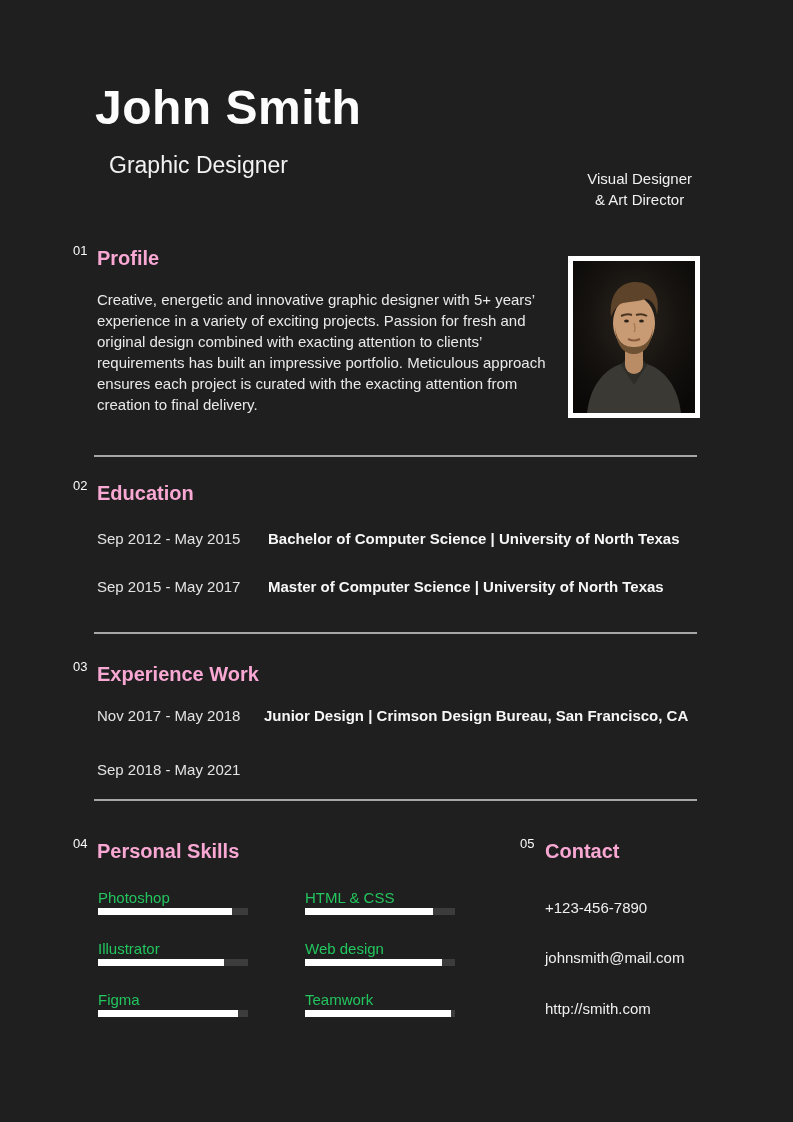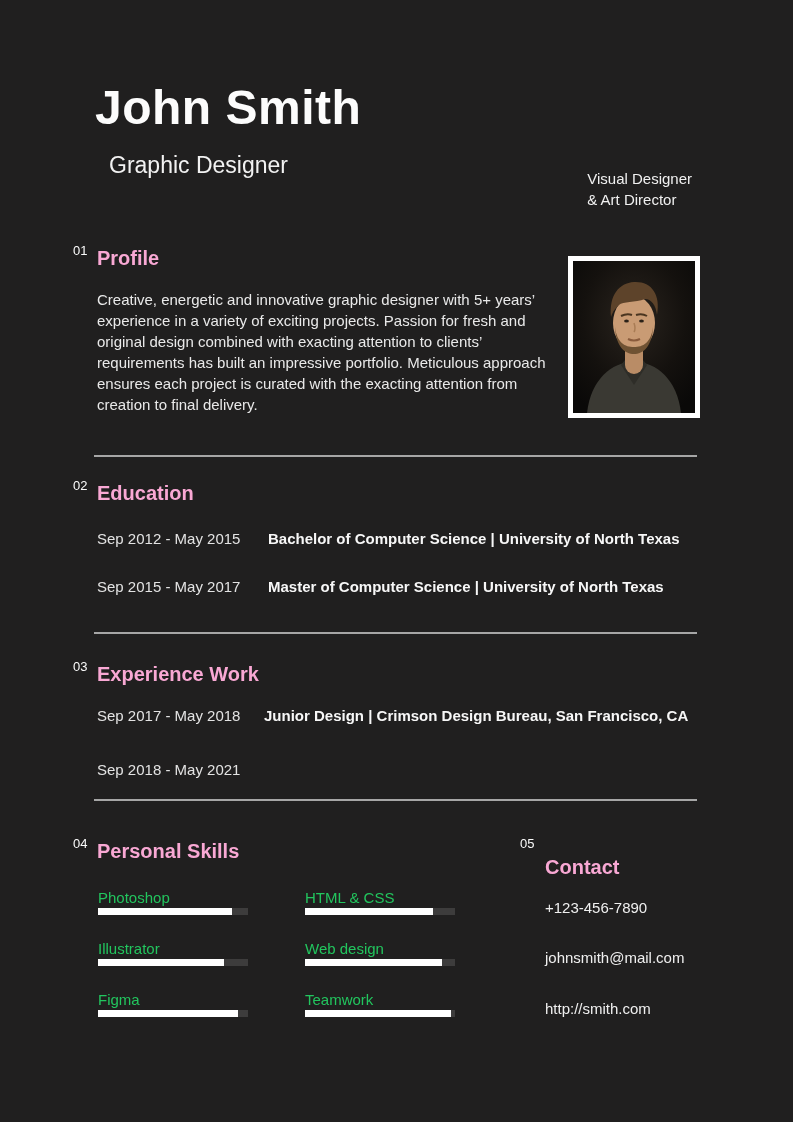--- a/index.html
+++ b/index.html
@@ -29,21 +29,21 @@
   }
   .job-title {
     left: 97px; top: 152px;
     font-size: 23px;
     font-weight: 400;
     color: #f2f2f2;
     margin-left: 12px;
   }
   .tagline {
     right: 101px; top: 168px;
-    text-align: left;
+    text-align: center;
     font-size: 15px;
     line-height: 21px;
     color: #f0f0f0;
   }
 
   
   .section-num {
     font-size: 13px;
     font-weight: 400;
     color: #fafafa;
@@ -168,21 +168,21 @@
   <div class="abs section-title" style="left:97px; top:482px;">Education</div>
   <div class="abs row-dates" style="left:97px; top:530px;">Sep 2012 - May 2015</div>
   <div class="abs row-detail" style="left:268px; top:530px;">Bachelor of Computer Science | University of North Texas</div>
   <div class="abs row-dates" style="left:97px; top:578px;">Sep 2015 - May 2017</div>
   <div class="abs row-detail" style="left:268px; top:578px;">Master of Computer Science | University of North Texas</div>
 
   <div class="abs divider" style="top:632px;"></div>
 
   <div class="abs section-num" style="left:73px; top:659px;">03</div>
   <div class="abs section-title" style="left:97px; top:663px;">Experience Work</div>
-  <div class="abs row-dates" style="left:97px; top:707px;">Sep 2017 - May 2018</div>
+  <div class="abs row-dates" style="left:97px; top:707px;">Nov 2017 - May 2018</div>
   <div class="abs row-detail" style="left:264px; top:707px;">Junior Design | Crimson Design Bureau, San Francisco, CA</div>
   <div class="abs row-dates" style="left:97px; top:754px;margin-top:7px;">Sep 2018 - May 2021</div>
 
   <div class="abs divider" style="top:799px;"></div>
 
   <div class="abs section-num" style="left:73px; top:836px;">04</div>
   <div class="abs section-title" style="left:97px; top:840px;">Personal Skills</div>
 
   <div class="abs skill-label" style="left:98px; top:889px;">Photoshop</div>
   <div class="skill-bar" style="left:98px; top:908px;">
@@ -204,18 +204,18 @@
   <div class="abs skill-label" style="left:305px; top:940px;">Web design</div>
   <div class="skill-bar" style="left:305px; top:959px;">
       <div class="fill" style="width: 91%;"></div>
     </div>
   <div class="abs skill-label" style="left:305px; top:991px;">Teamwork</div>
   <div class="skill-bar" style="left:305px; top:1010px;">
       <div class="fill" style="width: 97%;"></div>
     </div>
 
   <div class="abs section-num" style="left:520px; top:836px;">05</div>
-  <div class="abs section-title" style="left:545px; top:840px;margin-top:16px;">Contact</div>
+  <div class="abs section-title" style="left:545px; top:840px;">Contact</div>
   <div class="abs contact-item" style="left:545px; top:899px;">+123-456-7890</div>
   <div class="abs contact-item" style="left:545px; top:949px;">johnsmith@mail.com</div>
   <div class="abs contact-item" style="left:545px; top:1000px;">http://smith.com</div>
 
 </div>
 
 </body></html>

